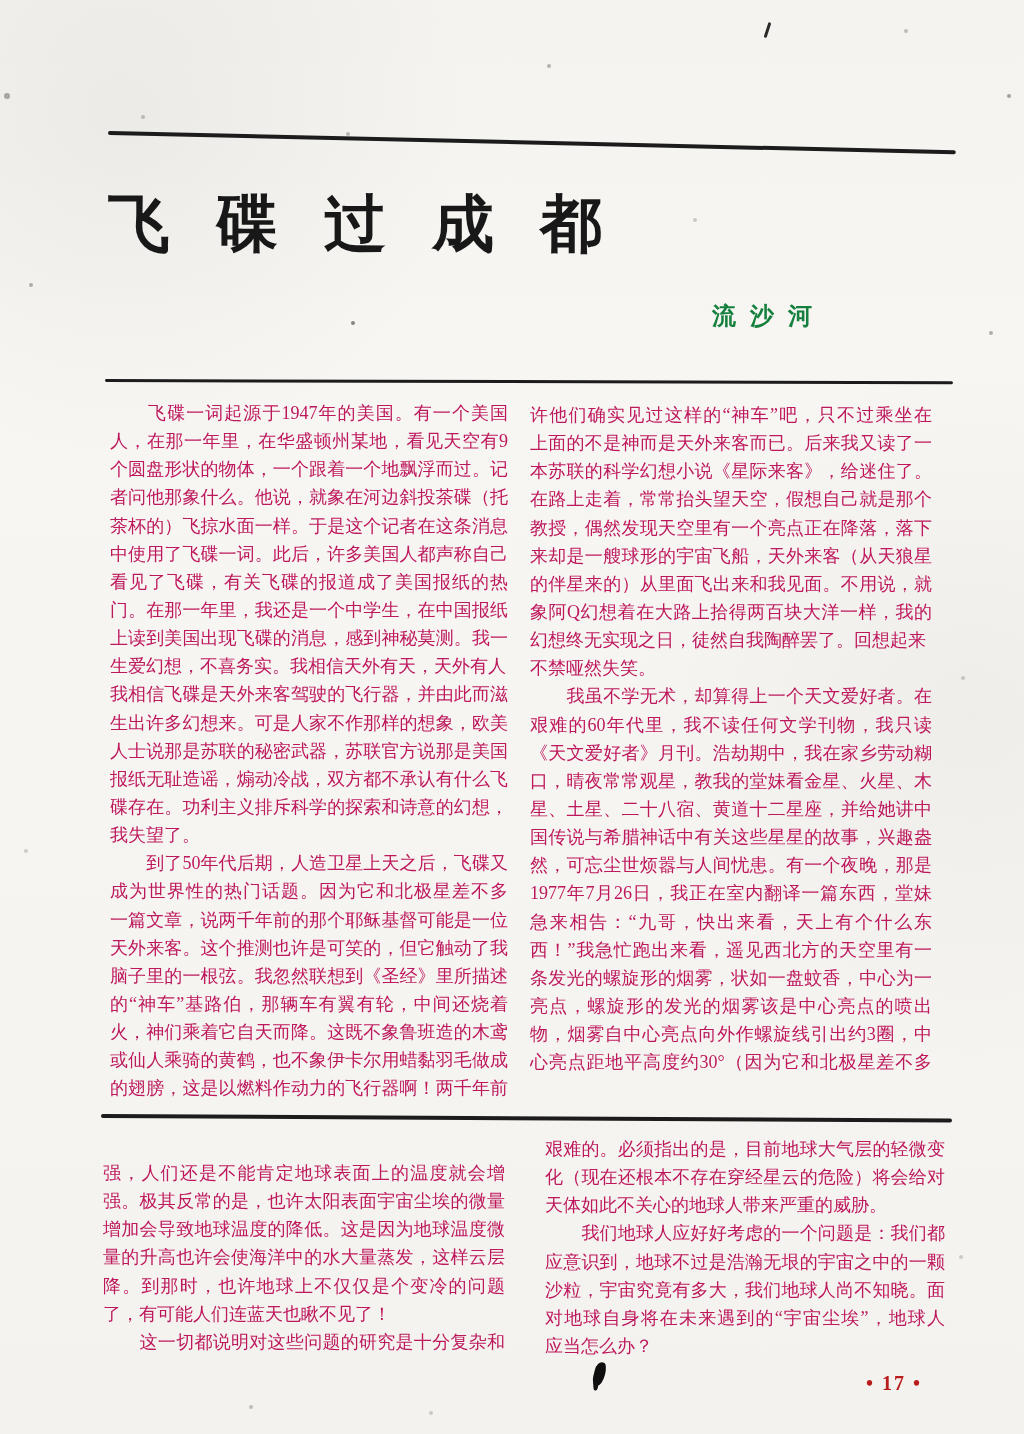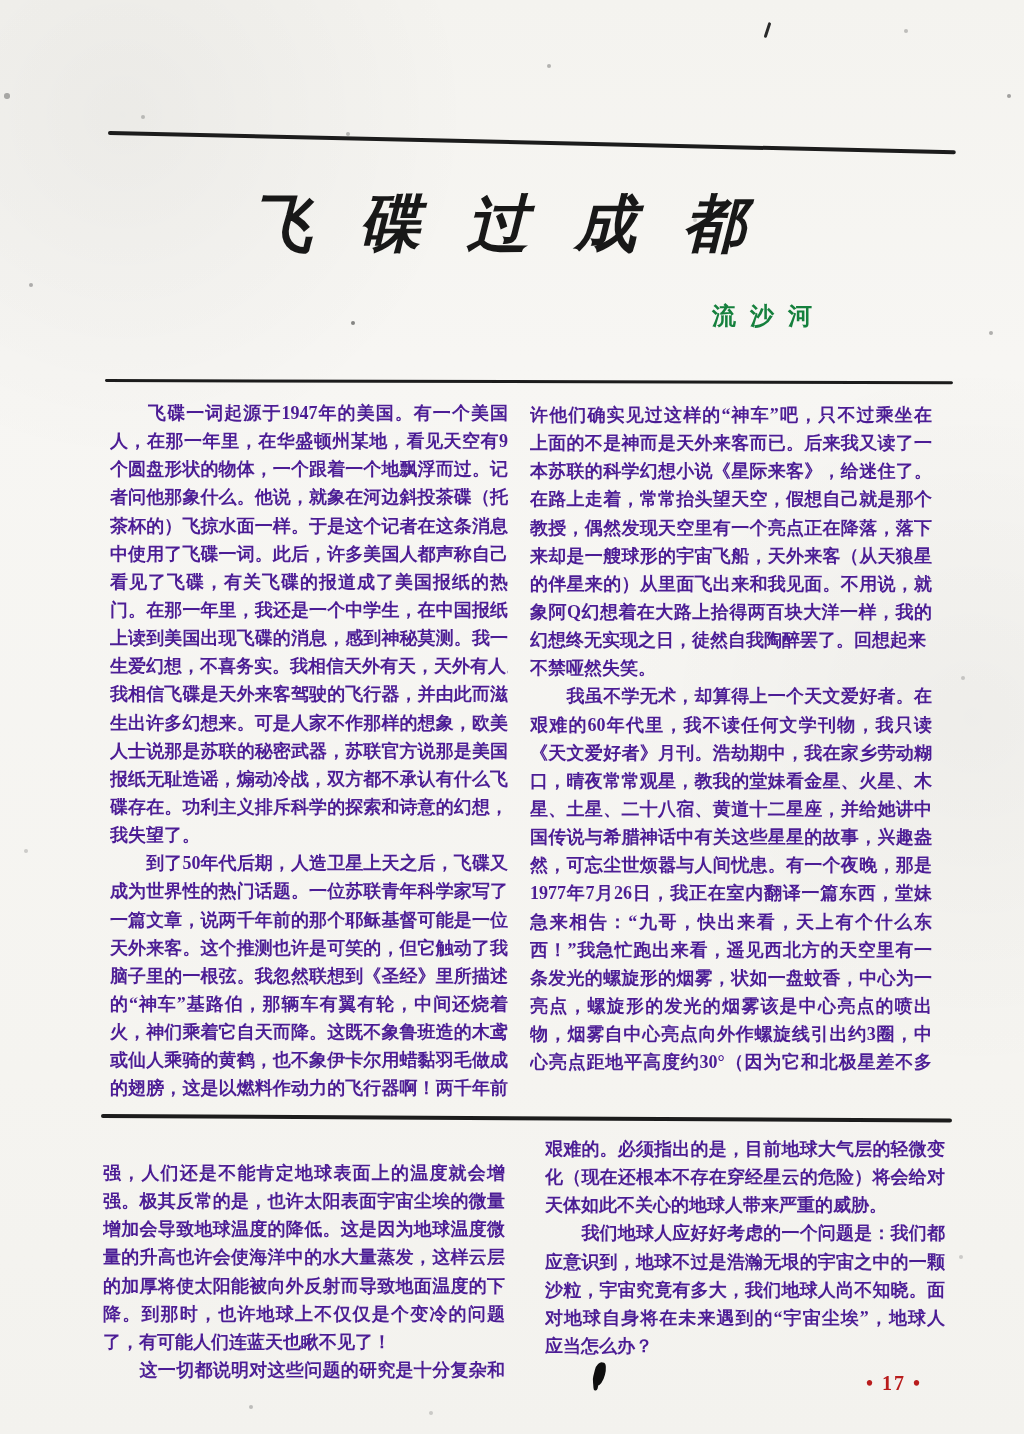--- a/index.html
+++ b/index.html
@@ -12,30 +12,29 @@
       linear-gradient(180deg,#f4f3ef 0%,#f7f6f3 25%,#f5f4f0 75%,#f3f2ee 100%);
     font-family:"Liberation Serif","DejaVu Serif",serif;
   }
   #page{position:absolute;inset:0;}
   .rule{position:absolute;background:#1c1c1c;transform-origin:left center;border-radius:2px;}
   .rule-top{left:108px;top:131px;width:848px;height:3.5px;transform:rotate(1.3deg);}
   .rule-title{left:105px;top:379px;width:848px;height:3px;transform:rotate(0.15deg);}
   .rule-mid{left:101px;top:1114px;width:851px;height:4px;transform:rotate(0.3deg);}
   .title{
     position:absolute;left:108px;top:182px;width:848px;margin:0;
-    text-align:center;font-size:62px;font-weight:900;color:#181818;
+    text-align:left;font-size:62px;font-weight:900;color:#181818;
     letter-spacing:46px;text-indent:23px;transform:translateX(-23px);
     white-space:nowrap;
-    font-style:italic;
   }
   .author{
     position:absolute;left:712px;top:300px;font-size:24px;font-weight:600;
     color:#15803d;letter-spacing:14px;white-space:nowrap;
   }
-  .col{position:absolute;color:#4c1d95;font-size:18px;line-height:28.15px;font-weight:700;}
+  .col{position:absolute;color:#be185d;font-size:18px;line-height:28.15px;font-weight:400;}
   .col-tl{left:110px;top:399px;width:398px;}
   .col-tr{left:530px;top:401px;width:402px;}
   .col-bl{left:103px;top:1159px;width:402px;}
   .col-br{left:545px;top:1135px;width:400px;}
   .tline{
     height:28.15px;overflow:hidden;white-space:nowrap;
     text-align:justify;text-align-last:justify;text-justify:inter-character;
   }
   .tline.tend{text-align-last:left;}
   .pagenum{
@@ -98,21 +97,21 @@
       <div class="tline">门。在那一年里，我还是一个中学生，在中国报纸</div>
       <div class="tline">上读到美国出现飞碟的消息，感到神秘莫测。我一</div>
       <div class="tline">生爱幻想，不喜务实。我相信天外有天，天外有人。</div>
       <div class="tline">我相信飞碟是天外来客驾驶的飞行器，并由此而滋</div>
       <div class="tline">生出许多幻想来。可是人家不作那样的想象，欧美</div>
       <div class="tline">人士说那是苏联的秘密武器，苏联官方说那是美国</div>
       <div class="tline">报纸无耻造谣，煽动冷战，双方都不承认有什么飞</div>
       <div class="tline">碟存在。功利主义排斥科学的探索和诗意的幻想，</div>
       <div class="tline tend">我失望了。</div>
       <div class="tline">　　到了50年代后期，人造卫星上天之后，飞碟又</div>
-      <div class="tline">成为世界性的热门话题。一位苏联青年科学家写了</div>
+      <div class="tline">成为世界性的热门话题。因为它和北极星差不多</div>
       <div class="tline">一篇文章，说两千年前的那个耶稣基督可能是一位</div>
       <div class="tline">天外来客。这个推测也许是可笑的，但它触动了我</div>
       <div class="tline">脑子里的一根弦。我忽然联想到《圣经》里所描述</div>
       <div class="tline">的“神车”基路伯，那辆车有翼有轮，中间还烧着</div>
       <div class="tline">火，神们乘着它自天而降。这既不象鲁班造的木鸢</div>
       <div class="tline">或仙人乘骑的黄鹤，也不象伊卡尔用蜡黏羽毛做成</div>
       <div class="tline">的翅膀，这是以燃料作动力的飞行器啊！两千年前</div>
     </div>
   <div class="col col-tr">
       <div class="tline">许他们确实见过这样的“神车”吧，只不过乘坐在</div>
@@ -141,21 +140,20 @@
       <div class="tline">心亮点距地平高度约30°（因为它和北极星差不多</div>
     </div>
 
   <div class="rule rule-mid"></div>
 
   <div class="col col-bl">
       <div class="tline">强，人们还是不能肯定地球表面上的温度就会增</div>
       <div class="tline">强。极其反常的是，也许太阳表面宇宙尘埃的微量</div>
       <div class="tline">增加会导致地球温度的降低。这是因为地球温度微</div>
       <div class="tline">量的升高也许会使海洋中的水大量蒸发，这样云层</div>
-      <div class="tline">的加厚将使太阳能被向外反射而导致地面温度的下</div>
       <div class="tline">降。到那时，也许地球上不仅仅是个变冷的问题</div>
       <div class="tline tend">了，有可能人们连蓝天也瞅不见了！</div>
       <div class="tline">　　这一切都说明对这些问题的研究是十分复杂和</div>
     </div>
   <div class="col col-br">
       <div class="tline">艰难的。必须指出的是，目前地球大气层的轻微变</div>
       <div class="tline">化（现在还根本不存在穿经星云的危险）将会给对</div>
       <div class="tline tend">天体如此不关心的地球人带来严重的威胁。</div>
       <div class="tline">　　我们地球人应好好考虑的一个问题是：我们都</div>
       <div class="tline">应意识到，地球不过是浩瀚无垠的宇宙之中的一颗</div>

